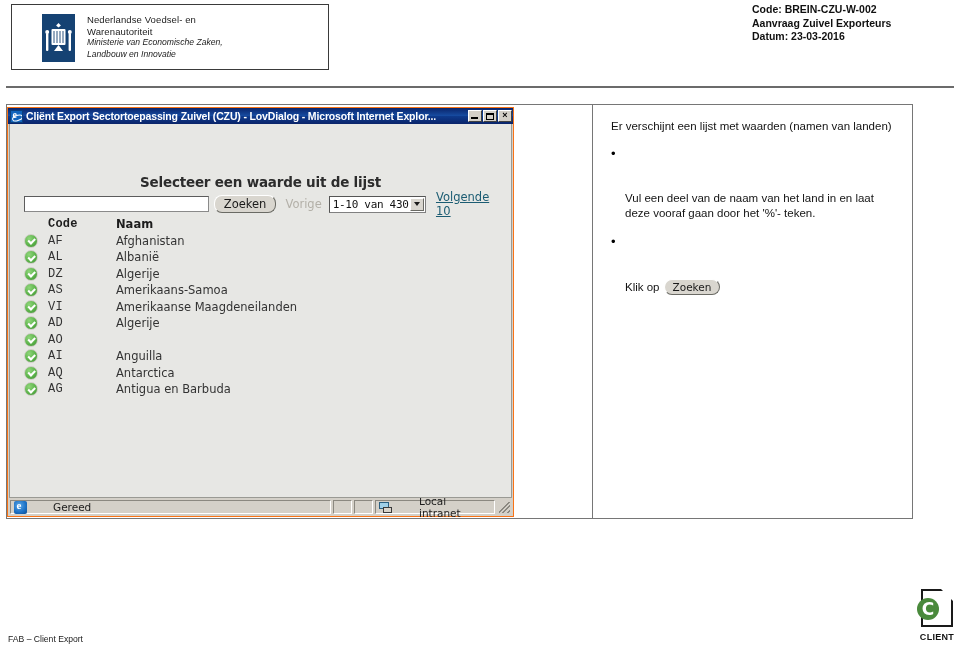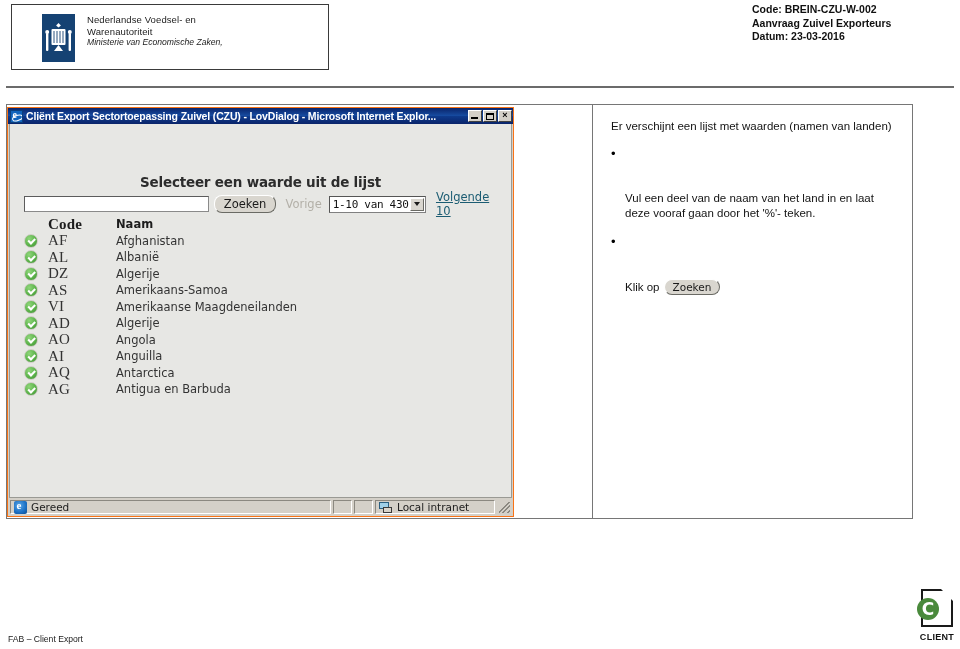--- a/index.html
+++ b/index.html
@@ -323,22 +323,22 @@
     width: 470px;
   }
   .lst-row {
     display: flex;
     align-items: center;
     height: 16.5px;
   }
   .lst-c0 { width: 24px; flex: none; }
   .lst-c1 {
     width: 68px; flex: none;
-    font-size: 15px;
-    font-family: Liberation Serif, serif;
+    font-size: 12px;
+    font-family: Liberation Mono, monospace;
     color: #333;
     letter-spacing: 0.2px;
   }
   .lst-c2 {
     flex: 1;
     font-size: 11.5px;
     font-family: "DejaVu Sans", sans-serif;
     color: #333;
   }
   .lst-head .lst-c1, .lst-head .lst-c2 {
@@ -380,20 +380,21 @@
     border-left: 1px solid #8b8880;
     border-right: 1px solid #ffffff;
     border-bottom: 1px solid #ffffff;
     box-sizing: border-box;
     display: flex;
     align-items: center;
     padding: 0 3px;
     font-size: 10.5px;
     font-family: "DejaVu Sans", sans-serif;
     color: #1c1c1c;
+    gap: 22px;
   }
   #sb-main { flex: 1; }
   .sb-small { width: 19px; }
   #sb-zone { width: 120px; }
   #sb-grip {
     width: 14px;
     position: relative;
     flex: none;
   }
   #sb-grip::after {
@@ -567,20 +568,21 @@
           <rect x="26.6" y="19" width="2.4" height="18" rx="1"></rect>
           <circle cx="5.2" cy="18" r="2"></circle>
           <circle cx="27.8" cy="18" r="2"></circle>
         </g>
       </svg>
     </div>
     <div id="logo-text">
       <div class="logo-l1">Nederlandse Voedsel- en</div>
       <div class="logo-l2">Warenautoriteit</div>
       <div class="logo-l3">Ministerie van Economische Zaken,</div>
+      <div class="logo-l4">Landbouw en Innovatie</div>
     </div>
   </div>
 
   <div id="doc-meta">
     <div>Code: BREIN-CZU-W-002</div>
     <div>Aanvraag Zuivel Exporteurs</div>
     <div>Datum: 23-03-2016</div>
   </div>
 
   <div id="header-rule"></div>
@@ -662,21 +664,20 @@
                 <span class="sel-icon"></span>
               </span>
             <span class="lst-c1">AD</span>
             <span class="lst-c2">Algerije</span>
           </div>
           <div class="lst-row">
             <span class="lst-c0">
                 <span class="sel-icon"></span>
               </span>
             <span class="lst-c1">AO</span>
-            <span class="lst-c2">Angola</span>
           </div>
           <div class="lst-row">
             <span class="lst-c0">
                 <span class="sel-icon"></span>
               </span>
             <span class="lst-c1">AI</span>
             <span class="lst-c2">Anguilla</span>
           </div>
           <div class="lst-row">
             <span class="lst-c0">

